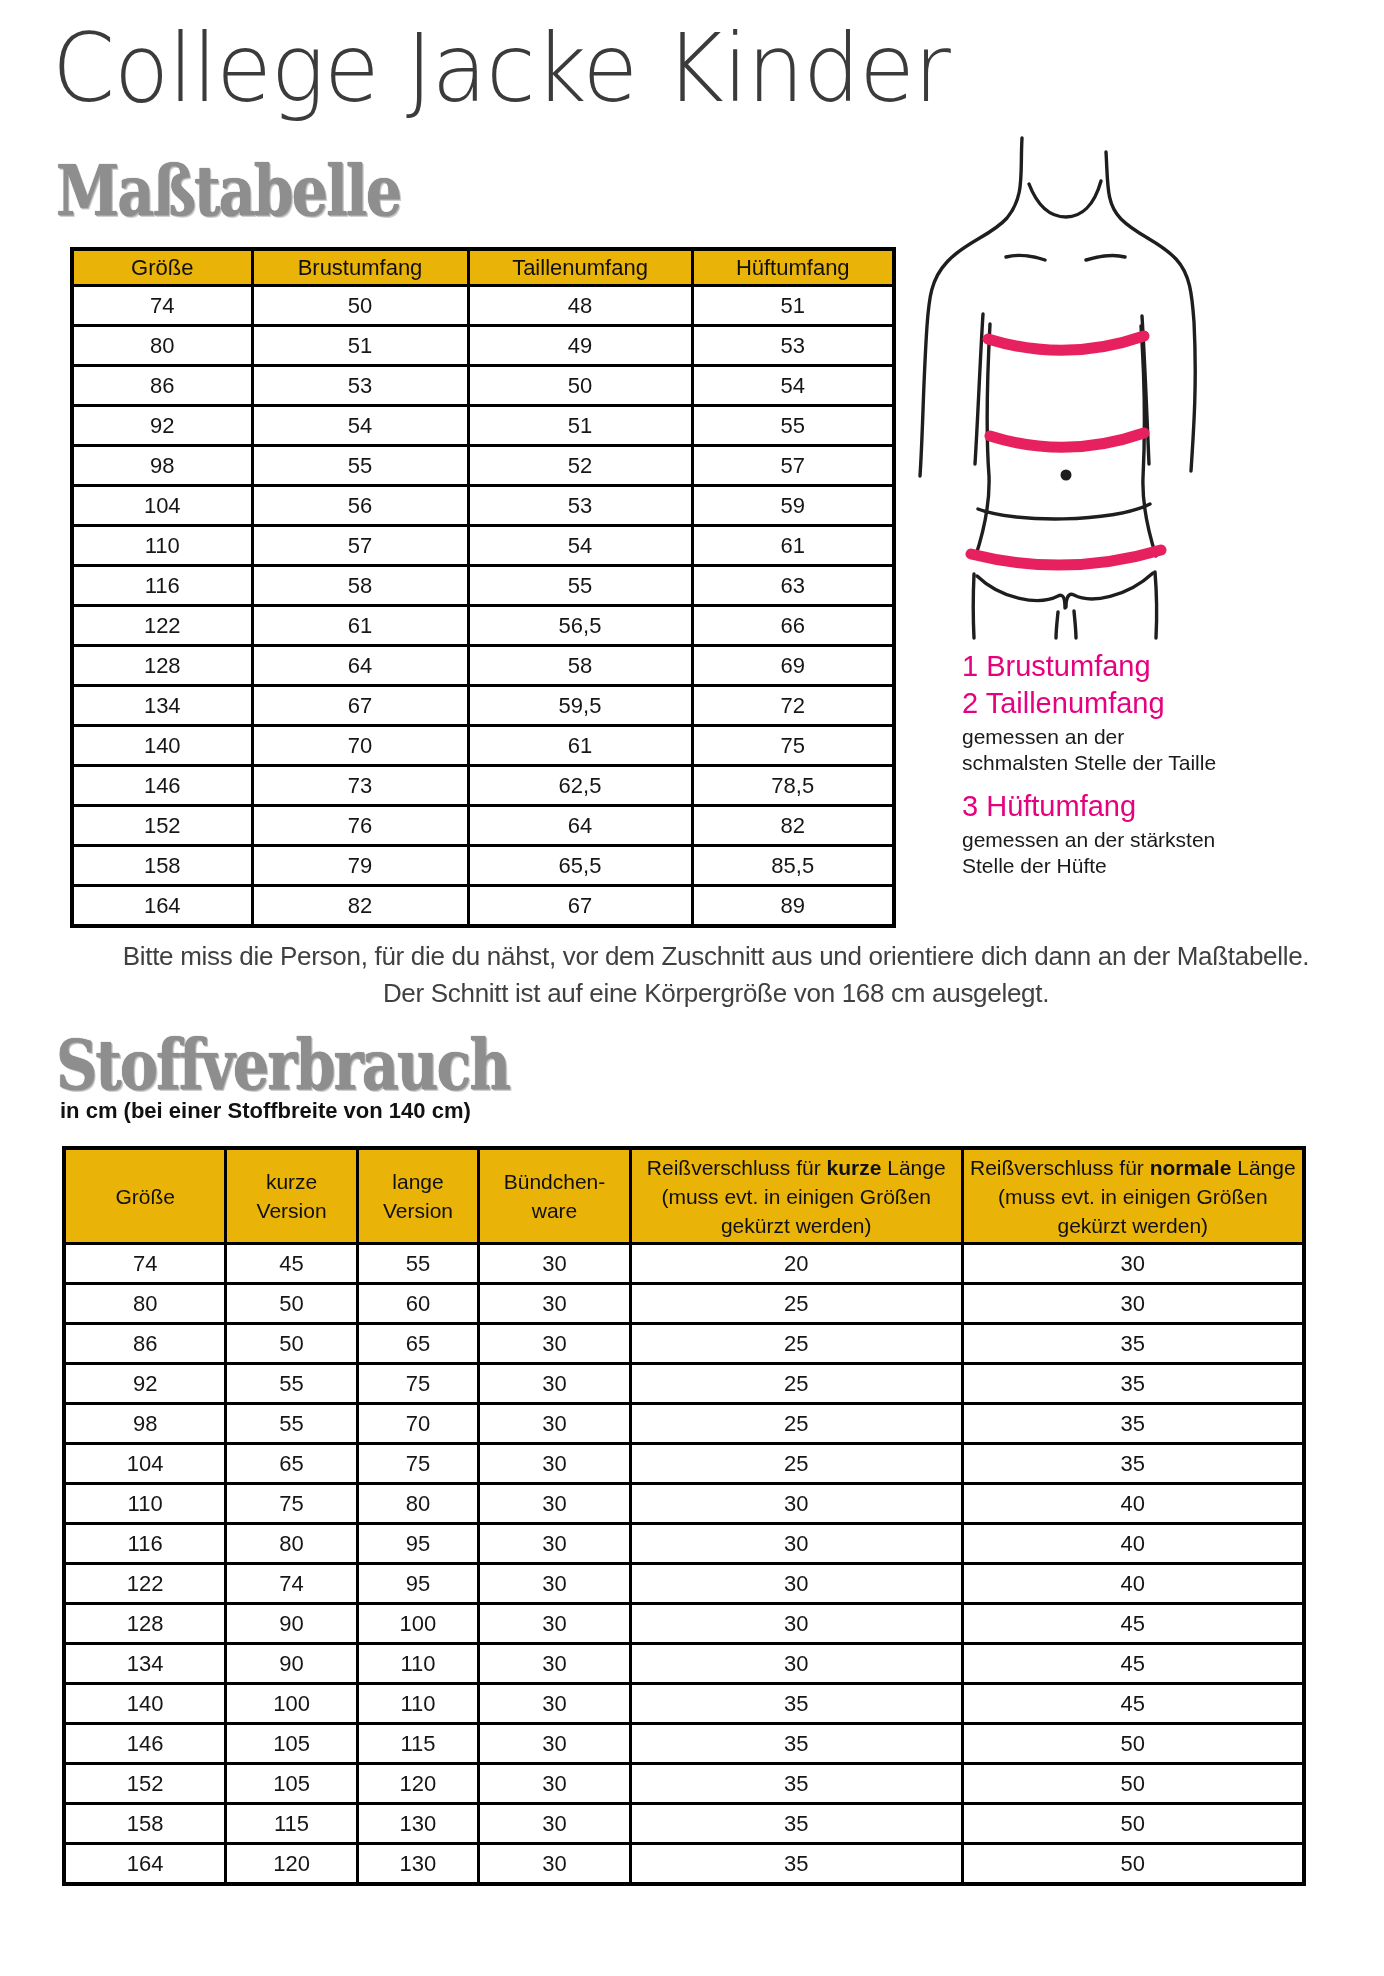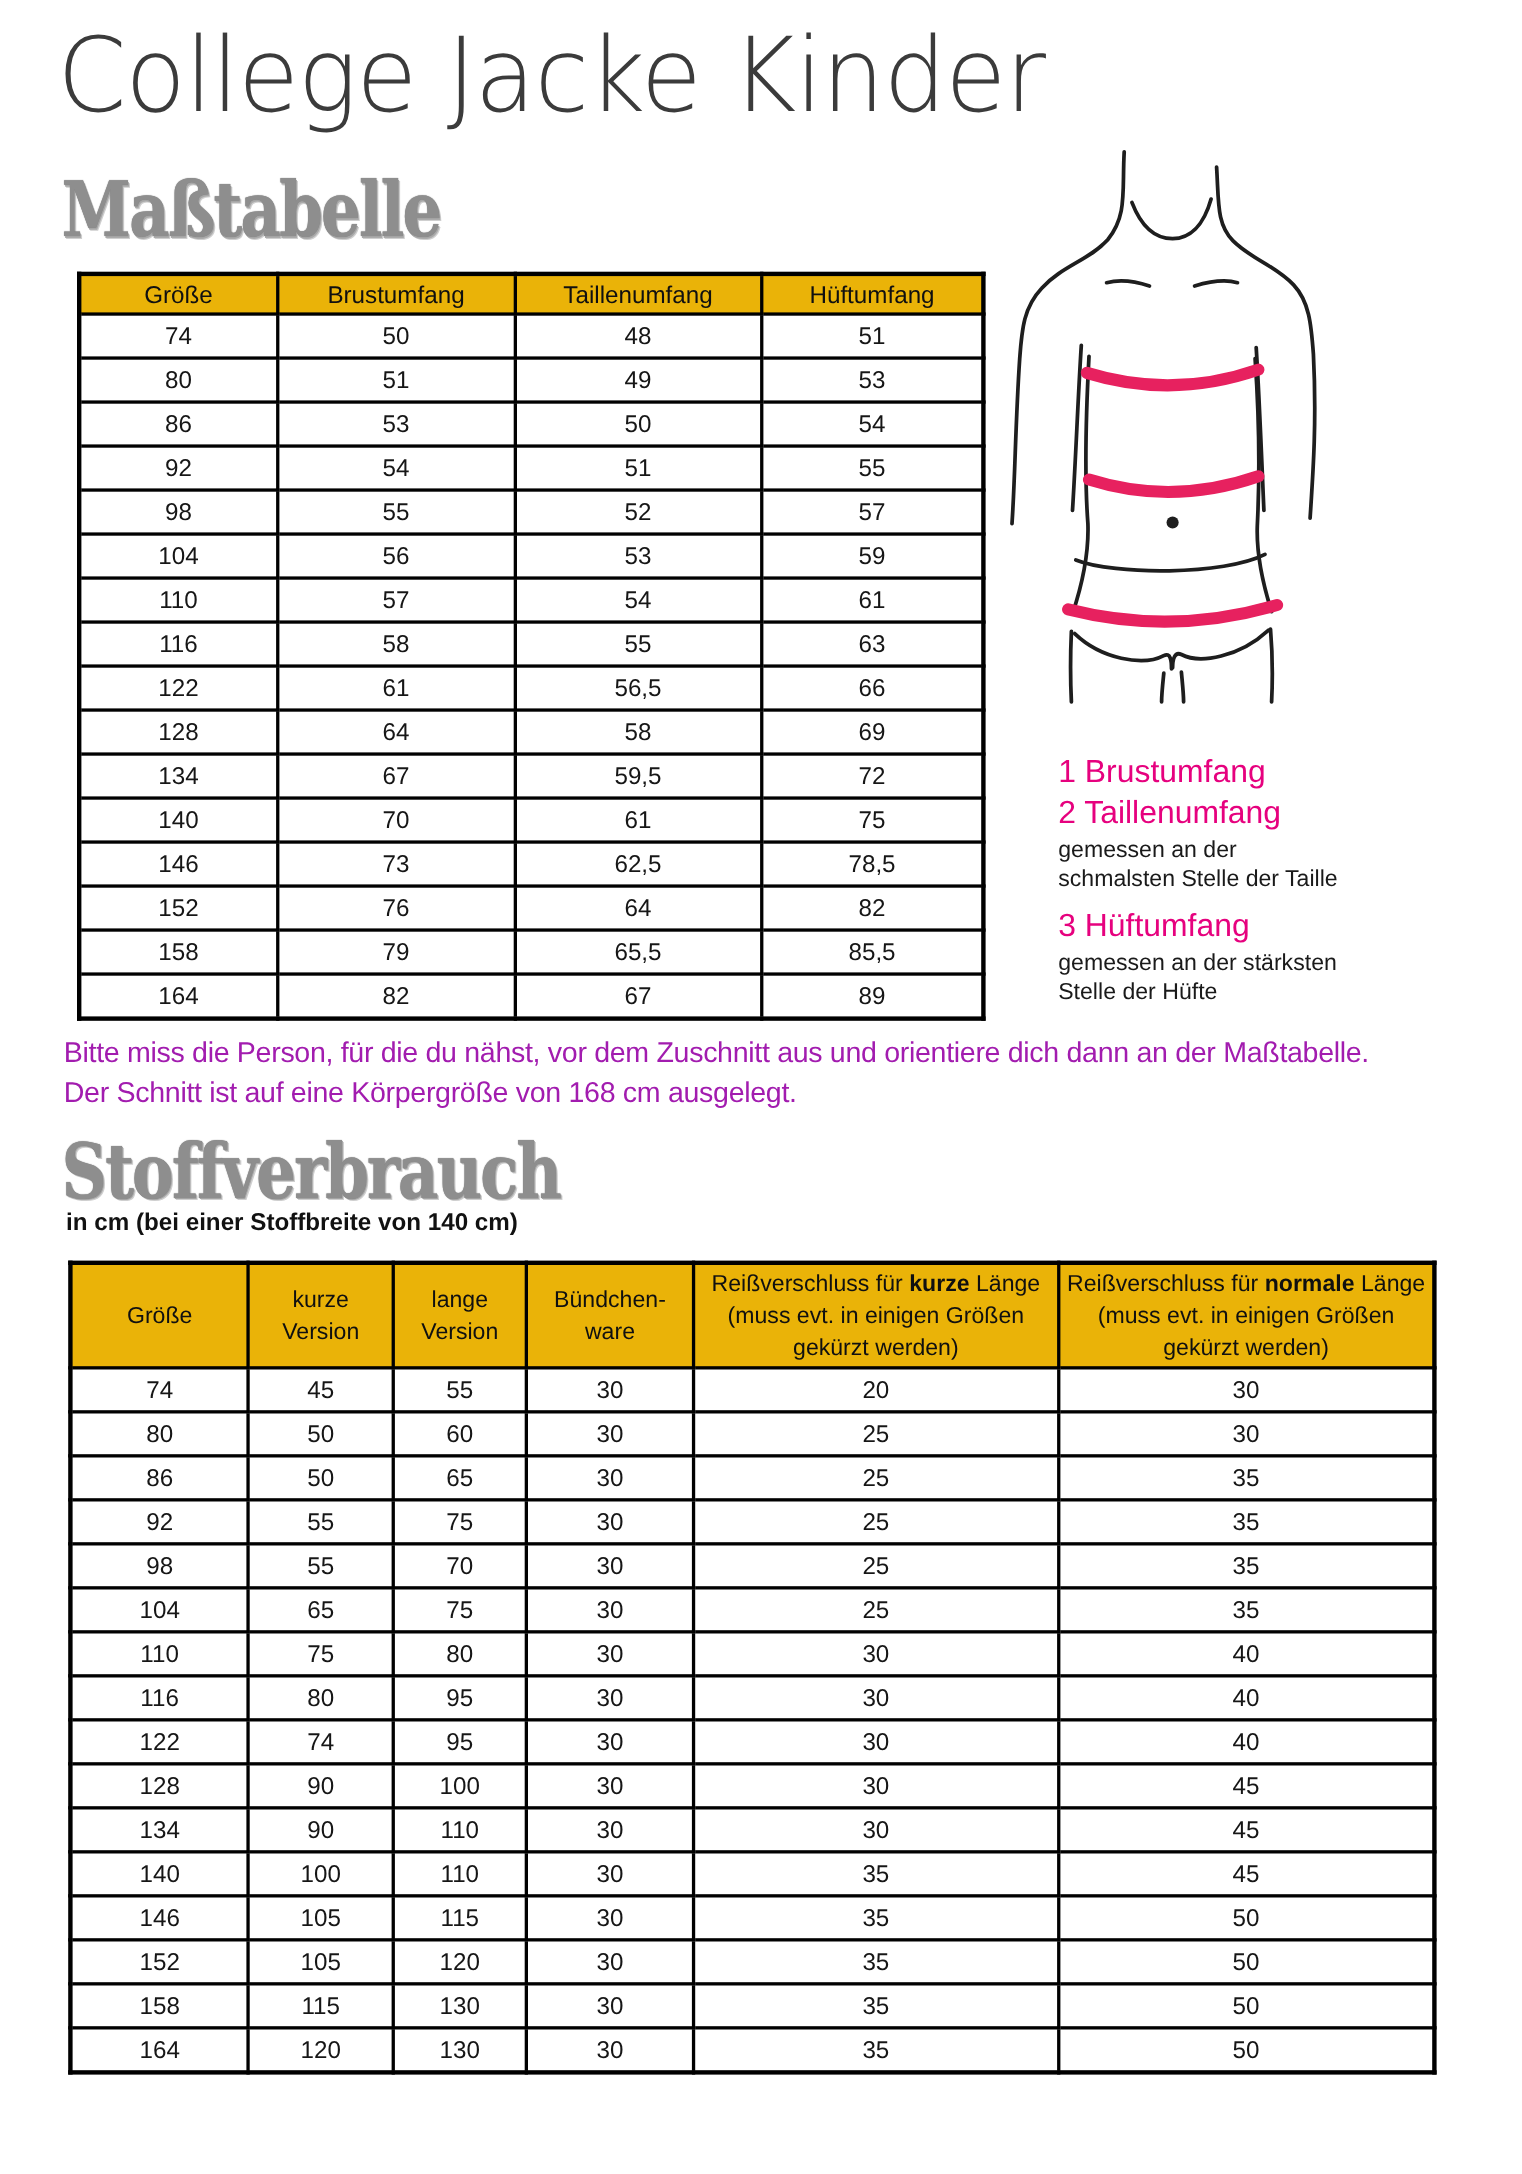--- a/index.html
+++ b/index.html
@@ -32,27 +32,27 @@
 
   #table-stoff{position:absolute;left:62px;top:1146px;width:1244px;}
   #table-stoff th{height:92px;font-size:21px;line-height:29px;padding:0 6px;}
   #table-stoff td{height:37px;font-size:22px;}
   #table-stoff th b{font-weight:bold;}
 
   
   #figure-wrap{position:absolute;left:893px;top:126px;width:340px;height:515px;}
 
   
-  #annotations{position:absolute;left:962px;top:686px;width:360px;}
+  #annotations{position:absolute;left:962px;top:650px;width:360px;}
   .anno-title{font-size:29px;color:#e6017e;margin:0 0 4px 0;font-weight:normal;}
   .anno-desc{font-size:21px;line-height:26px;color:#1a1a1a;margin:0 0 14px 0;white-space:pre-line;}
 
   
   #note{position:absolute;left:58px;top:938px;width:1316px;font-size:26px;line-height:37px;
-        color:#a21caf;letter-spacing:-.3px;white-space:pre-line;}
+        color:#404040;letter-spacing:-.3px;white-space:pre-line;text-align:center;}
 
   
   #stoff-subtitle{position:absolute;left:60px;top:1098px;font-size:22px;font-weight:bold;color:#111;}
 </style>
 </head>
 <body>
 
 <div id="page">
 
   <div class="doc-title">College Jacke Kinder</div>

